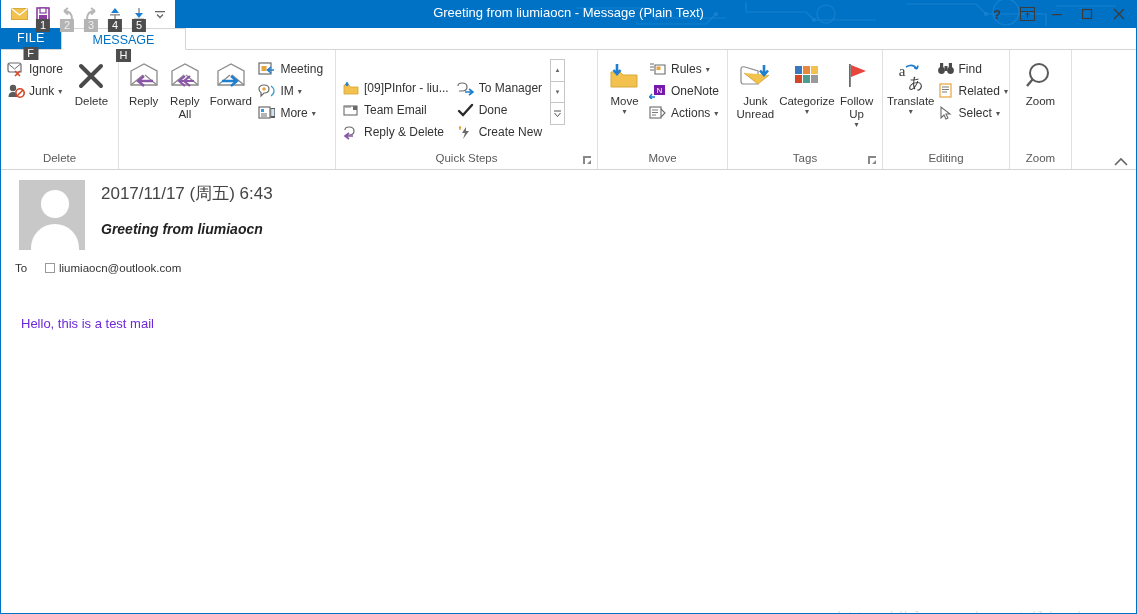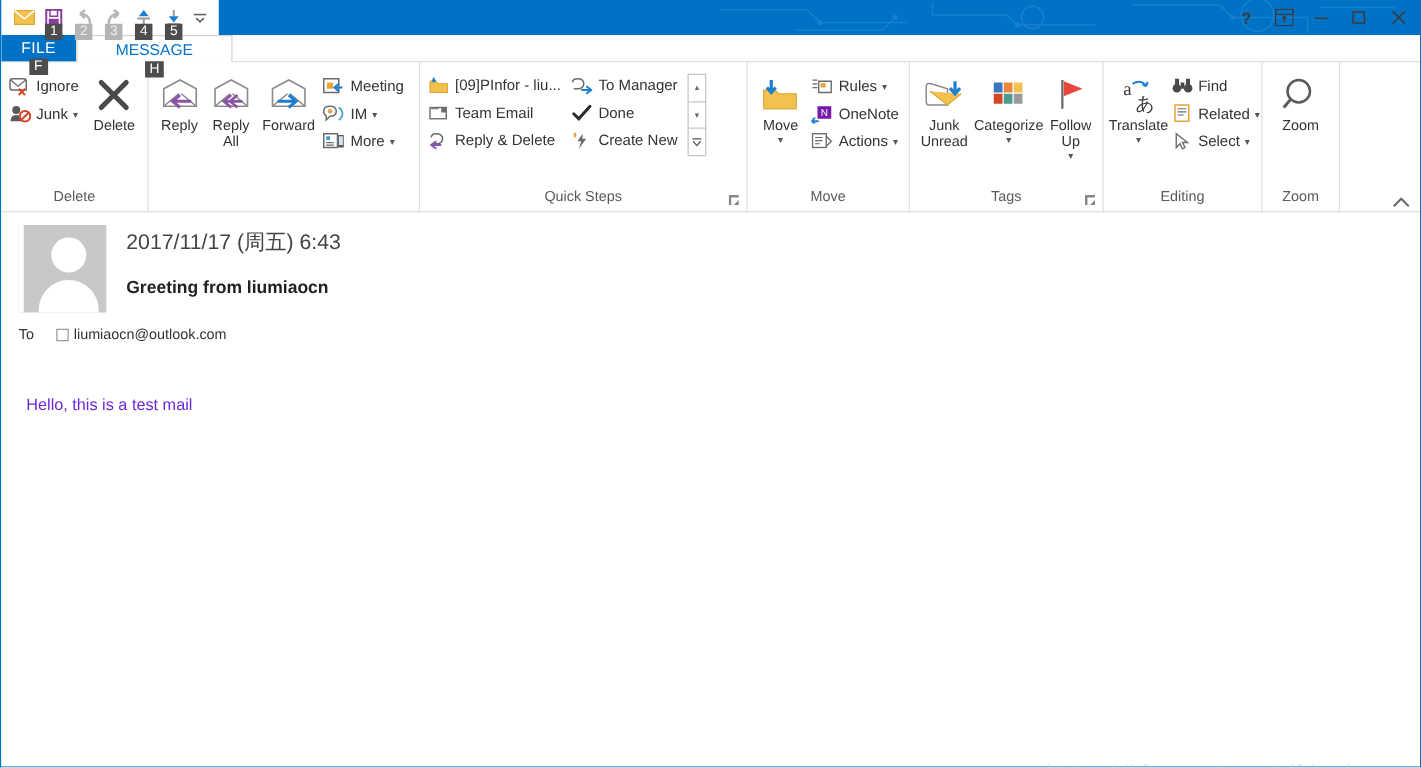--- a/index.html
+++ b/index.html
@@ -205,21 +205,21 @@
     flex: 0 0 18px;
   }
   .smallbtn .arrow { margin-left: 4px; font-size: 8px; color: #555; }
 
   
   #qs-gallery {
     display: flex;
     border: 0;
     padding-top: 2px;
   }
-  .qs-col { display: flex; flex-direction: column; }
+  .qs-col { display: flex; flex-direction: column; margin-top: 20px; }
   .qs-item {
     display: flex; align-items: center;
     height: 22px;
     font-size: 12px;
     color: #333;
     padding: 0 6px 0 2px;
     white-space: nowrap;
   }
   .qs-item .ico { width: 18px; height: 16px; display:flex; align-items:center; justify-content:center; margin-right:4px; flex:0 0 18px; }
   #qs-scroll {
@@ -277,21 +277,21 @@
   #avatar .body {
     position: absolute;
     width: 48px; height: 34px;
     border-radius: 24px 24px 0 0;
     background: #ffffff;
     left: 12px; top: 44px;
   }
   #hdr-text { padding-top: 2px; }
   #msg-date { font-size: 17px; color: #444; margin-bottom: 16px; }
   #msg-from { font-size: 20px; color: #555; font-weight: 400; line-height: 26px; }
-  #msg-subject { font-size: 14px; color: #222; font-weight: bold; margin-top: 6px; }
+  #msg-subject { font-size: 14px; color: #222; font-weight: bold; margin-top: 6px; font-style: italic; }
   #msg-to {
     display: flex;
     align-items: center;
     font-size: 11.5px;
     color: #333;
     padding: 12px 0 0 14px;
   }
   #msg-to .to-label { width: 30px; color: #333; }
   #msg-to .chk {
     width: 10px; height: 10px;
@@ -333,20 +333,21 @@
         <circle cx="430" cy="12" r="13"></circle>
       </g>
       <g fill="#2f8fd6">
         <circle cx="80" cy="18" r="2"></circle>
         <circle cx="238" cy="20" r="2"></circle>
         <circle cx="410" cy="14" r="2"></circle>
         <circle cx="140" cy="14" r="2"></circle>
       </g>
     </svg>
 
+    <div id="title-text">Greeting from liumiaocn - Message (Plain Text)</div>
 
     <div id="qat">
       <div class="qat-btn">
         <svg width="17" height="12" viewBox="0 0 17 12">
             <rect x="0.5" y="0.5" width="16" height="11" fill="#f2c14e" stroke="#d9a93a"></rect>
             <path d="M0.5 0.5 L8.5 7 L16.5 0.5" fill="none" stroke="#ffffff" stroke-width="1.2"></path>
           </svg>
       </div>
       <div class="qat-btn">
         <svg width="16" height="16" viewBox="0 0 16 16">

